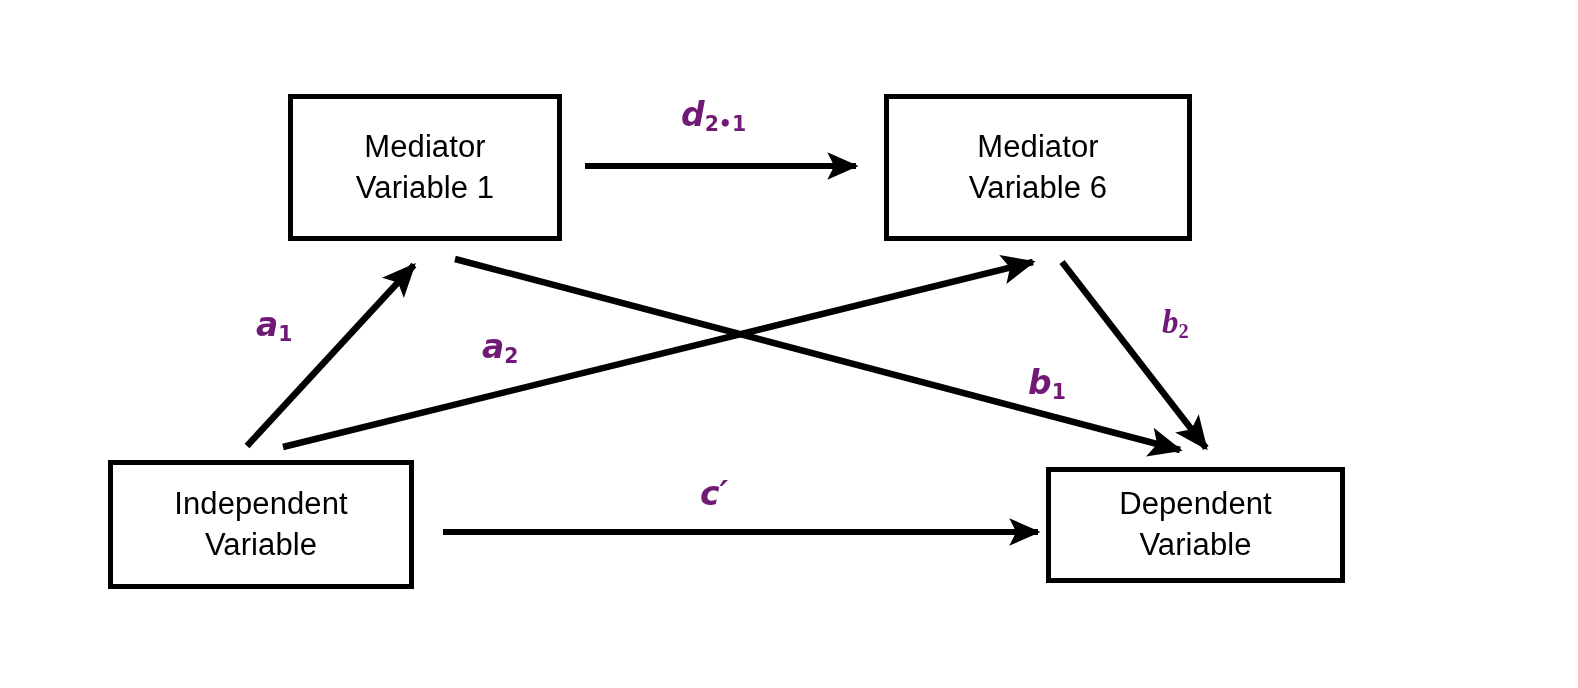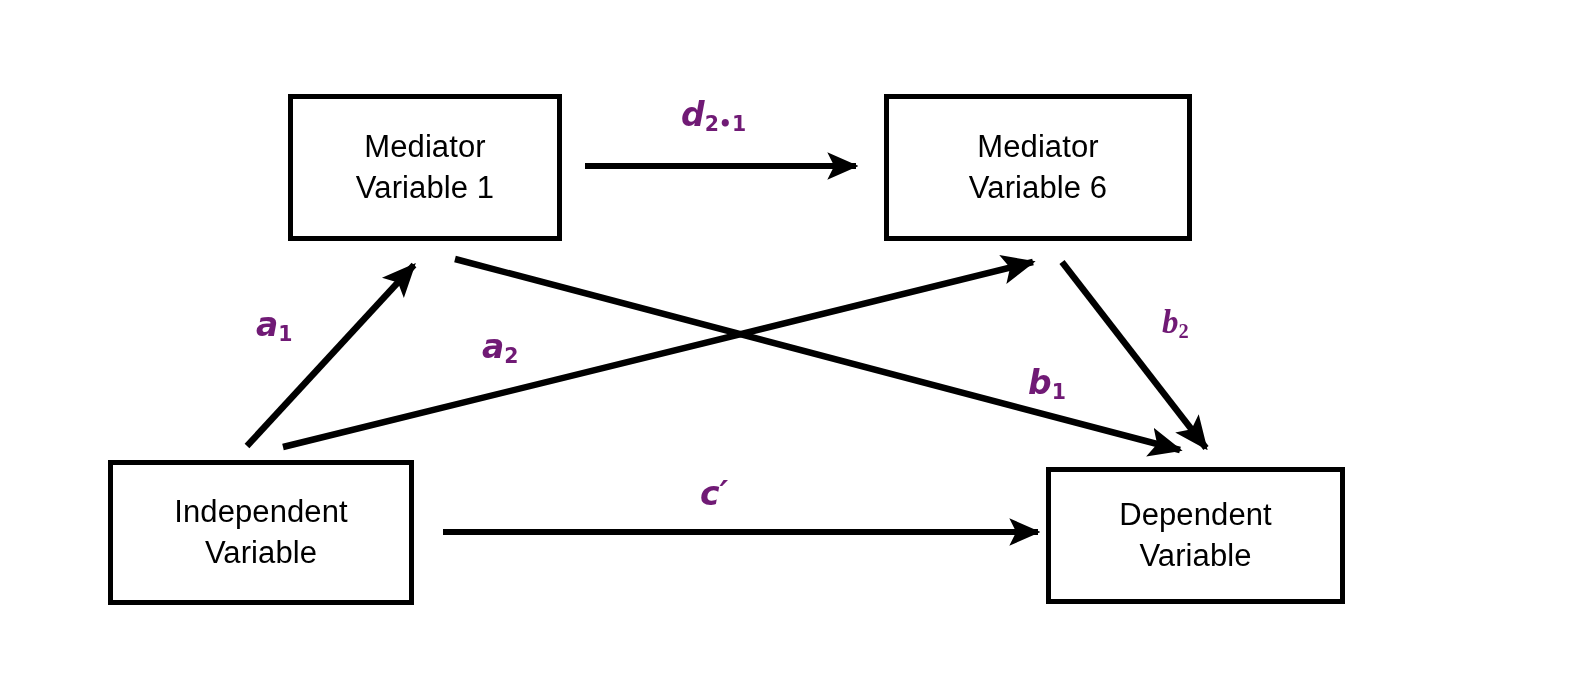--- a/index.html
+++ b/index.html
@@ -95,26 +95,26 @@
   <div class="node-box" style="left:288px; top:94px; width:274px; height:147px;">
     <span class="node-line">Mediator</span>
     <span class="node-line">Variable 1</span>
   </div>
 
   <div class="node-box" style="left:884px; top:94px; width:308px; height:147px;">
     <span class="node-line">Mediator</span>
     <span class="node-line">Variable 6</span>
   </div>
 
-  <div class="node-box" style="left:108px; top:460px; width:306px; height:145px;">
+  <div class="node-box" style="left:108px; top:460px; width:306px; height:129px;">
     <span class="node-line">Independent</span>
     <span class="node-line">Variable</span>
   </div>
 
-  <div class="node-box" style="left:1046px; top:467px; width:299px; height:137px;">
+  <div class="node-box" style="left:1046px; top:467px; width:299px; height:116px;">
     <span class="node-line">Dependent</span>
     <span class="node-line">Variable</span>
   </div>
 
   <div class="path-label" style="left:681px; top:98px;">
     <span>d</span><sub>2•1</sub>
   </div>
 
   <div class="path-label" style="left:256px; top:308px;text-align:right;">
     <span>a</span><sub>1</sub>

